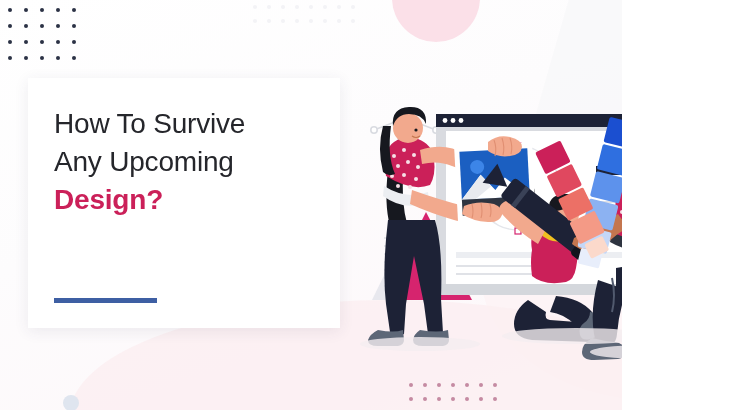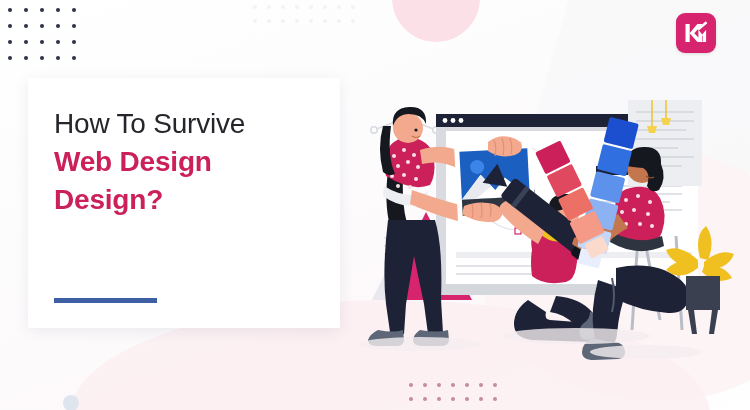--- a/index.html
+++ b/index.html
@@ -3,21 +3,21 @@
 <meta charset="utf-8">
 <title>Blog Banner</title>
 <style>
   html,body{margin:0;padding:0;}
   body{
     width:750px;height:410px;overflow:hidden;
     background:#ffffff;
     font-family:"Liberation Sans","DejaVu Sans",sans-serif;
     position:relative;
   }
-  #stage{position:absolute;left:0;top:0;width:750px;height:410px;overflow:hidden;background:#be185d;}
+  #stage{position:absolute;left:0;top:0;width:622px;height:410px;overflow:hidden;background:#be185d;}
 
   
   .bg-wash{position:absolute;left:0;top:0;width:750px;height:410px;
     background:linear-gradient(160deg,#ffffff 0%,#fdfcfd 40%,#fdf8fa 75%,#ffffff 100%);}
   .pink-circle-top{position:absolute;left:392px;top:-46px;width:88px;height:88px;border-radius:50%;
     background:#fbe0e8;}
   .pink-sweep{position:absolute;left:70px;top:300px;width:640px;height:230px;border-radius:50%;
     background:#fbeef1;opacity:.85;}
   .pink-sweep2{position:absolute;left:480px;top:150px;width:330px;height:250px;border-radius:50% 50% 45% 55%;
     background:#fdf3f5;opacity:.9;}
@@ -123,21 +123,21 @@
         <path d="M13.6 20.2 L21.4 11 L26.6 11 L18.3 20.2 L26.9 29 L21.4 29 Z"></path>
         <path d="M22.4 29 L22.4 16.8 L26.3 21.4 L30.1 16.8 L30.1 29 L26.6 29 L26.6 22.6 L26.3 23 L26.0 22.6 L26.0 29 Z"></path>
         <path d="M21.2 15.4 L29.8 8.2 L31.4 10.2 L22.8 17.4 Z"></path>
       </g>
     </svg>
   </div>
 
   <div class="card">
     <div class="headline">
       <div>How To Survive</div>
-      <div class="accent">Web Design</div>
+      <div>Any Upcoming</div>
       <div class="accent">Design?</div>
     </div>
     <div class="rule"></div>
   </div>
 
   <div id="illo">
   <svg width="390" height="410" viewBox="0 0 390 410" aria-hidden="true">
     <defs>
       <clipPath id="cardclip">
             <rect x="96" y="55" width="9999" height="230"></rect>

